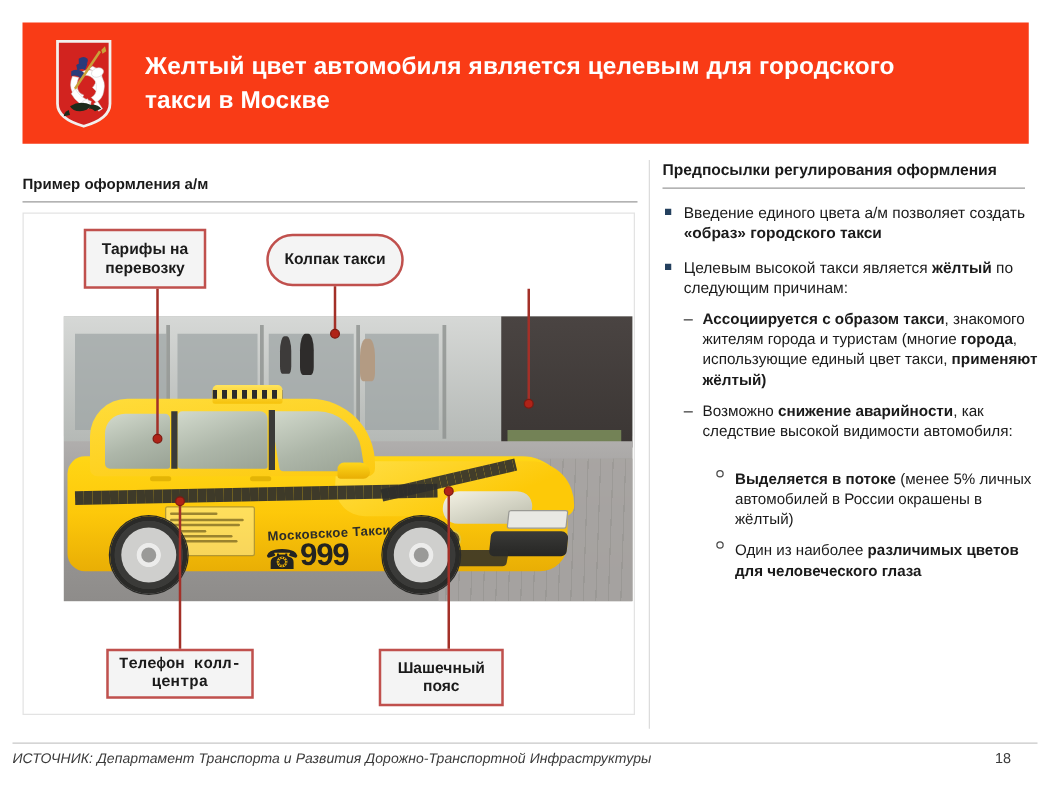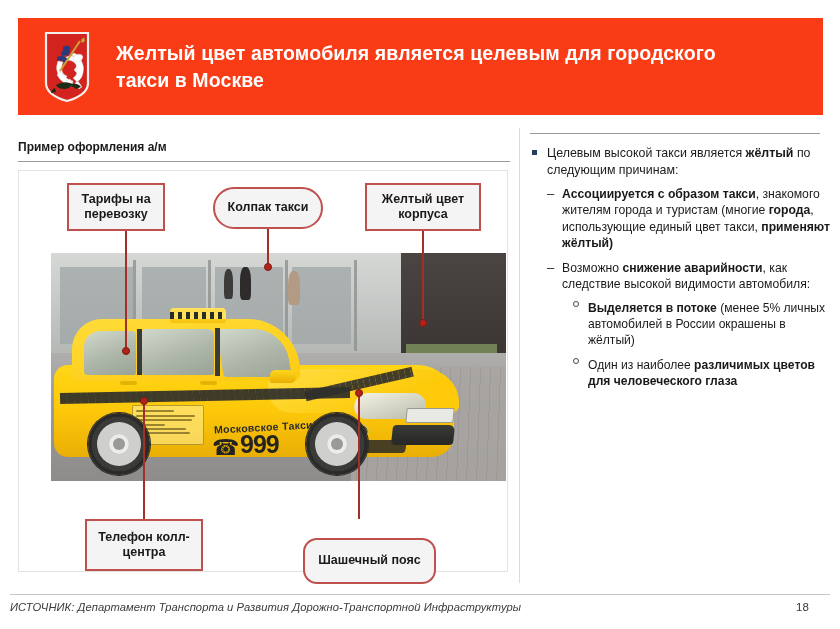--- a/index.html
+++ b/index.html
@@ -209,21 +209,21 @@
     position:absolute;left:2px;top:5px;width:5px;height:5px;background:#24405e;
   }
   ul.l2{margin-top:8px;}
   ul.l2>li{
     position:relative;padding-left:15px;margin-bottom:9px;
     font-size:12.2px;color:#1a1a1a;line-height:1.33;
   }
   ul.l2>li>.mk{
     position:absolute;left:0;top:-1px;font-size:13px;color:#1a1a1a;line-height:1.33;
   }
-  ul.l3{margin-top:7px;margin-left:11px;}
+  ul.l3{margin-top:22px;margin-left:11px;}
   ul.l3>li{
     position:relative;padding-left:15px;margin-bottom:9px;
     font-size:12.1px;color:#1a1a1a;line-height:1.33;
   }
   ul.l3>li>.mk{
     position:absolute;left:0;top:1px;width:6px;height:6px;border-radius:50%;
     border:1.3px solid #4a4a4a;box-sizing:border-box;
   }
   b{font-weight:bold;}
 
@@ -357,45 +357,44 @@
     </div>
     <div class="leader" style="left:106px;top:60px;height:120px;"></div>
     <div class="dot" style="left:103px;top:176px;"></div>
 
     <div class="callout" style="left:194px;top:16px;width:110px;height:42px;border-radius:21px;">
       <span>Колпак такси</span>
     </div>
     <div class="leader" style="left:248px;top:58px;height:38px;"></div>
     <div class="dot" style="left:245px;top:92px;"></div>
 
-    <div class="callout" style="left:346px;top:12px;width:116px;height:48px;">
-      <span>Желтый цвет корпуса</span>
-    </div>
     <div class="leader" style="left:403px;top:60px;height:92px;"></div>
     <div class="dot" style="left:400px;top:148px;"></div>
 
-    <div class="callout" style="left:66px;top:348px;width:118px;height:52px;">
+    <div class="callout" style="left:66px;top:348px;width:118px;height:40px;font-family:Liberation Mono, monospace;">
       <span>Телефон колл-центра</span>
     </div>
     <div class="leader" style="left:124px;top:230px;height:118px;"></div>
     <div class="dot" style="left:121px;top:226px;"></div>
 
-    <div class="callout" style="left:284px;top:367px;width:133px;height:46px;border-radius:14px;">
+    <div class="callout" style="left:284px;top:348px;width:100px;height:46px;">
       <span>Шашечный пояс</span>
     </div>
     <div class="leader" style="left:339px;top:222px;height:126px;"></div>
     <div class="dot" style="left:336px;top:218px;"></div>
   </div>
 </div>
 
 <div class="v-divider"></div>
 
 <div class="right-col">
+  <div class="r-title">Предпосылки регулирования оформления</div>
   <div class="r-rule"></div>
   <ul class="l1" id="bullet-root">
+      <li><span class="mk"></span><span>Введение единого цвета а/м позволяет создать </span><b>«образ» городского такси</b></li>
       <li><span class="mk"></span><span>Целевым высокой такси является </span><b>жёлтый</b><span> по следующим причинам:</span><ul class="l2">
           <li><span class="mk">–</span><b>Ассоциируется с образом такси</b><span>, знакомого жителям города и туристам (многие </span><b>города</b><span>, использующие единый цвет такси, </span><b>применяют жёлтый)</b></li>
           <li><span class="mk">–</span><span>Возможно </span><b>снижение аварийности</b><span>, как следствие высокой видимости автомобиля:</span><ul class="l3">
               <li><span class="mk"></span><b>Выделяется в потоке</b><span> (менее 5% личных автомобилей в России окрашены в жёлтый)</span></li>
               <li><span class="mk"></span><span>Один из наиболее </span><b>различимых цветов для человеческого глаза</b></li>
             </ul></li>
         </ul></li>
     </ul>
 </div>
 

